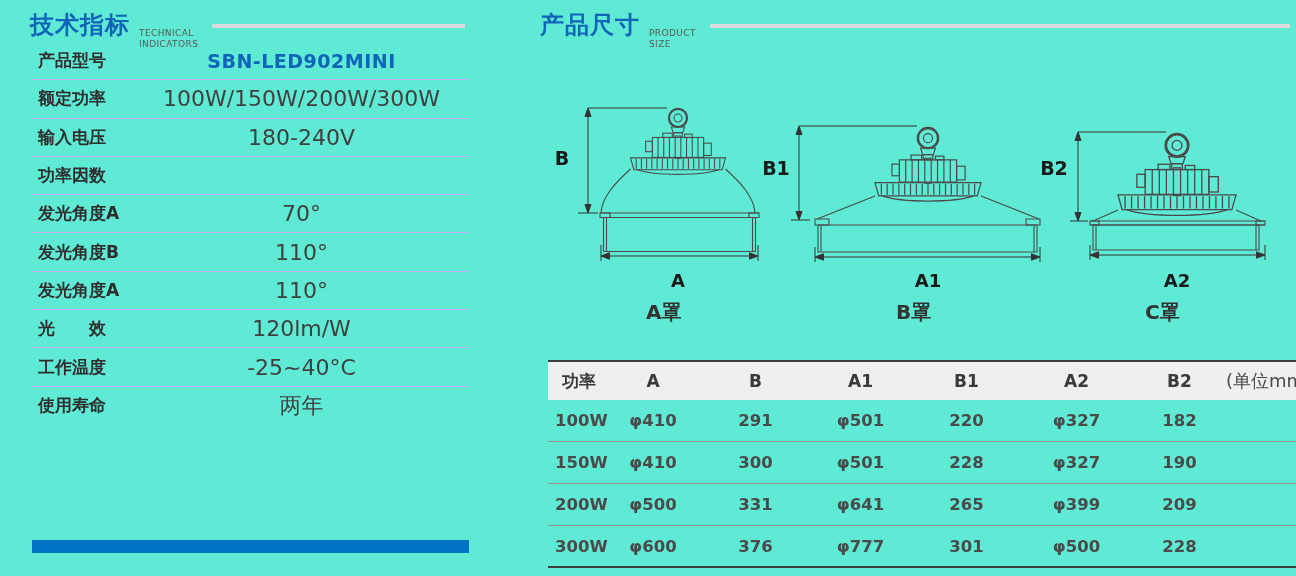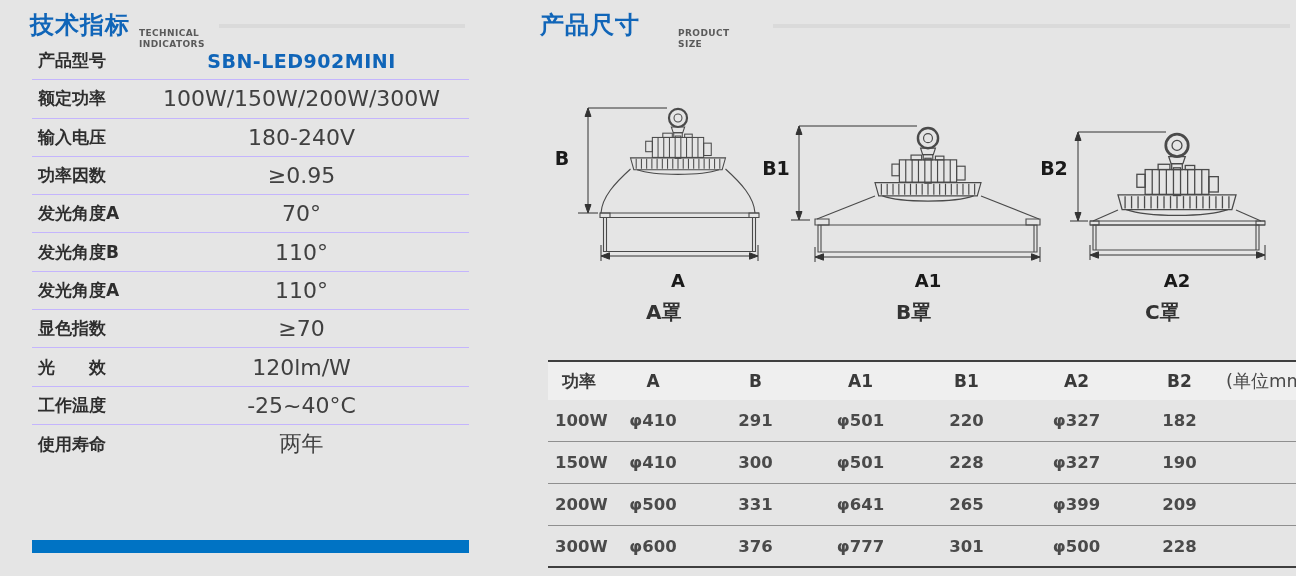--- a/index.html
+++ b/index.html
@@ -1,22 +1,22 @@
 <!DOCTYPE html>
 <html style="--accent: #1065b8; --bar: #0073c4;"><head>
 <meta charset="utf-8">
 <style>
   html,body{margin:0;padding:0;background:#fff;}
   body{font-family:"DejaVu Sans","Liberation Sans",sans-serif;}
-  #page{position:relative;width:1296px;height:576px;background:#e5e5e5;overflow:hidden;}
+  #page{position:relative;width:1296px;height:576px;background:#5eead4;overflow:hidden;}
 
   
   .sec-header{position:absolute;display:flex;align-items:center;height:34px;}
   .hdr-cn{font-size:24px;font-weight:700;color:var(--accent,#1065b8);letter-spacing:1px;white-space:nowrap;}
-  .hdr-en{margin-left:9px;font-size:9px;line-height:1.2;font-weight:700;color:#5a5a5a;letter-spacing:.4px;white-space:nowrap;margin-top:28px;}
+  .hdr-en{margin-left:9px;font-size:9px;line-height:1.2;font-weight:400;color:#5a5a5a;letter-spacing:.4px;white-space:nowrap;margin-top:28px;}
   .hdr-rule{flex:1;height:4px;background:#dadada;margin-left:14px;margin-top:2px;}
 
   
   #spec-table{position:absolute;left:32px;top:42px;width:437px;}
   .spec-row{height:38.31px;display:flex;align-items:center;border-bottom:1px solid #c4b5fd;box-sizing:border-box;}
   .spec-row:last-child{border-bottom:none;}
   .spec-label{width:96px;padding-left:6px;font-size:17px;font-weight:600;color:#2e2e2e;white-space:nowrap;}
   .spec-value{flex:1;text-align:center;font-size:22px;color:#404040;white-space:nowrap;}
   .spec-value.highlight{color:var(--accent,#1065b8);font-weight:700;font-size:19px;letter-spacing:.5px;}
   #spec-bottom-bar{position:absolute;left:32px;top:540px;width:437px;height:13px;background:var(--bar,#0073c4);}
@@ -63,54 +63,49 @@
     <div class="spec-row">
       <span class="spec-label">额定功率</span>
       <span class="spec-value">100W/150W/200W/300W</span>
     </div>
     <div class="spec-row">
       <span class="spec-label">输入电压</span>
       <span class="spec-value">180-240V</span>
     </div>
     <div class="spec-row">
       <span class="spec-label">功率因数</span>
-      <span class="spec-value">≥0.95</span>
     </div>
     <div class="spec-row">
       <span class="spec-label">发光角度A</span>
       <span class="spec-value">70°</span>
     </div>
     <div class="spec-row">
       <span class="spec-label">发光角度B</span>
       <span class="spec-value">110°</span>
     </div>
     <div class="spec-row">
       <span class="spec-label">发光角度A</span>
       <span class="spec-value">110°</span>
     </div>
     <div class="spec-row">
-      <span class="spec-label">显色指数</span>
-      <span class="spec-value">≥70</span>
-    </div>
-    <div class="spec-row">
       <span class="spec-label">光　　效</span>
       <span class="spec-value">120lm/W</span>
     </div>
     <div class="spec-row">
       <span class="spec-label">工作温度</span>
       <span class="spec-value">-25~40°C</span>
     </div>
     <div class="spec-row">
       <span class="spec-label">使用寿命</span>
       <span class="spec-value">两年</span>
     </div>
   </div>
   <div id="spec-bottom-bar"></div>
 
-  <div class="sec-header" style="left:540px;top:8px;width:750px;gap:29px;">
+  <div class="sec-header" style="left:540px;top:8px;width:750px;">
     <span class="hdr-cn">产品尺寸</span>
     <span class="hdr-en">
       <span>PRODUCT</span><br>
       <span>SIZE</span>
     </span>
     <span class="hdr-rule"></span>
   </div>
 
   <svg width="0" height="0" style="position:absolute" aria-hidden="true">
     <defs>

